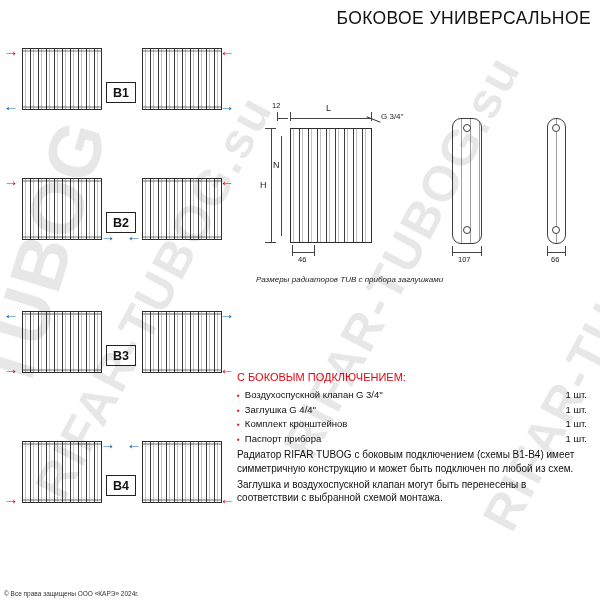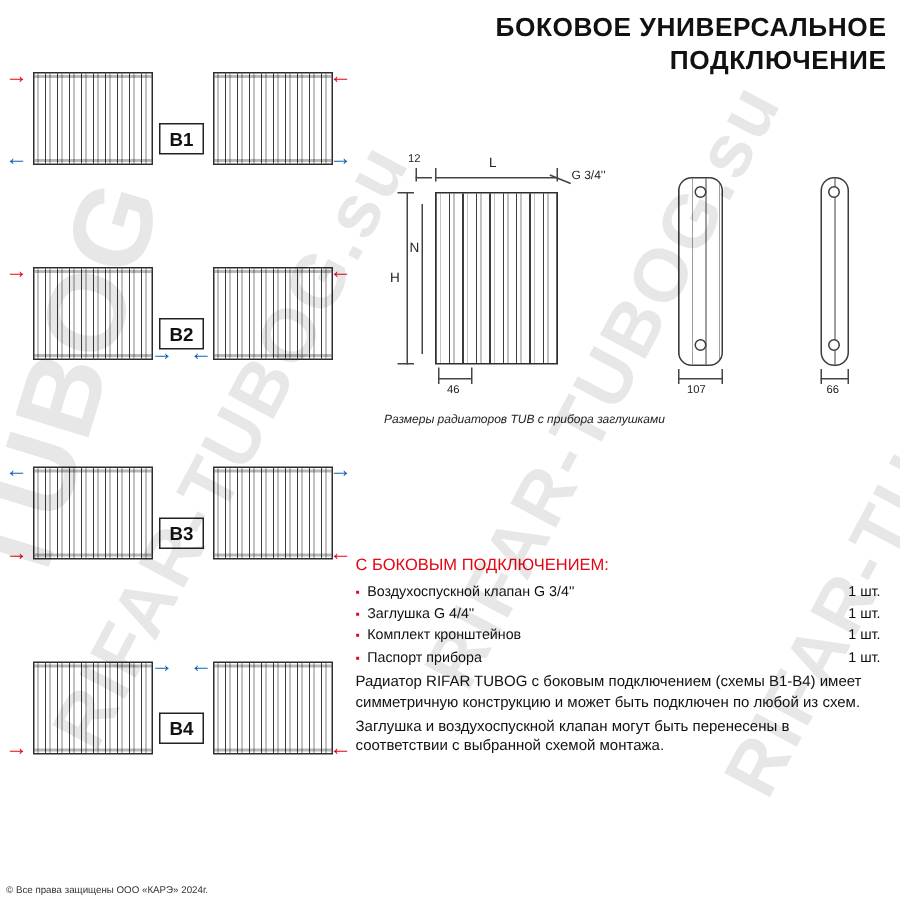--- a/index.html
+++ b/index.html
@@ -9,21 +9,21 @@
 
   
   .wm{position:absolute;font-weight:bold;color:#000;opacity:.09;white-space:nowrap;
       pointer-events:none;z-index:6;letter-spacing:2px}
   .wm1{font-size:74px;left:-95px;top:212px;transform:rotate(-73deg)}
   .wm2{font-size:50px;left:-70px;top:268px;transform:rotate(-62deg)}
   .wm3{font-size:50px;left:178px;top:228px;transform:rotate(-62deg)}
   .wm4{font-size:50px;left:378px;top:300px;transform:rotate(-62deg)}
 
   
-  .title{position:absolute;top:7px;right:9px;text-align:right;font-size:17.5px;font-weight:bold;
+  .title{position:absolute;top:7px;right:9px;text-align:right;font-size:17.5px;font-weight:normal;
          line-height:1.28;letter-spacing:.4px;z-index:2}
 
   
   .scheme-row{position:absolute;left:14px;width:216px;height:62px;z-index:2}
   .radiator{position:absolute;top:0;width:80px;height:62px;border:1px solid #2e2e2e;
     background:repeating-linear-gradient(90deg,#ffffff 0 2px,#c2c2c2 2px 3px,#ffffff 3px 7px,#3c3c3c 7px 8px)}
   .radiator::before{content:"";position:absolute;left:0;right:0;top:1px;height:2px;background:rgba(0,0,0,.28)}
   .radiator::after{content:"";position:absolute;left:0;right:0;bottom:1px;height:2px;background:rgba(0,0,0,.28)}
   .rad-l{left:8px}.rad-r{left:128px}
   .scheme-label{position:absolute;left:92px;top:34px;width:30px;height:21px;border:1.5px solid #222;
@@ -69,21 +69,20 @@
 
 <div class="page">
 
   <div class="wm wm1">TUBOG</div>
   <div class="wm wm2">RIFAR-TUBOG.su</div>
   <div class="wm wm3">RIFAR-TUBOG.su</div>
   <div class="wm wm4">RIFAR-TUBOG.su</div>
 
   <div class="title">
     <div>БОКОВОЕ УНИВЕРСАЛЬНОЕ</div>
-    <div>ПОДКЛЮЧЕНИЕ</div>
   </div>
 
   <div class="scheme-row" style="top:48px">
     <div class="radiator rad-l"></div>
     <div class="radiator rad-r"></div>
     <div class="scheme-label">В1</div>
     <span class="arw sup" style="left:-11px;top:-5px">→</span>
     <span class="arw ret" style="left:-11px;top:50px">←</span>
     <span class="arw sup" style="left:205px;top:-5px">←</span>
     <span class="arw ret" style="left:205px;top:50px">→</span>

